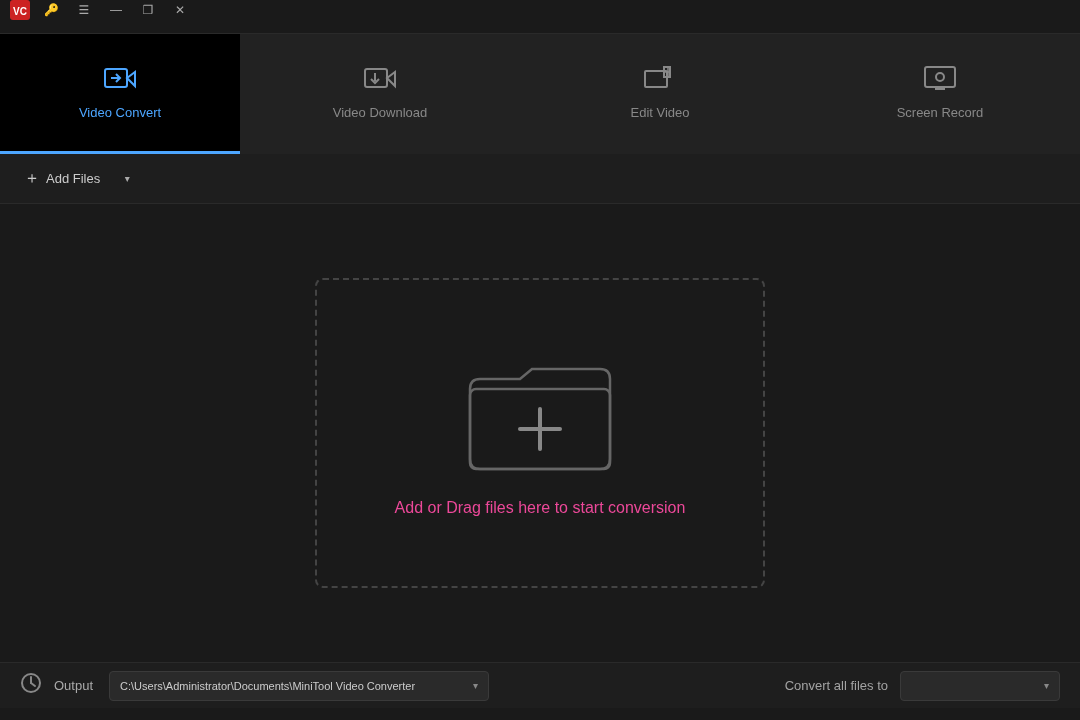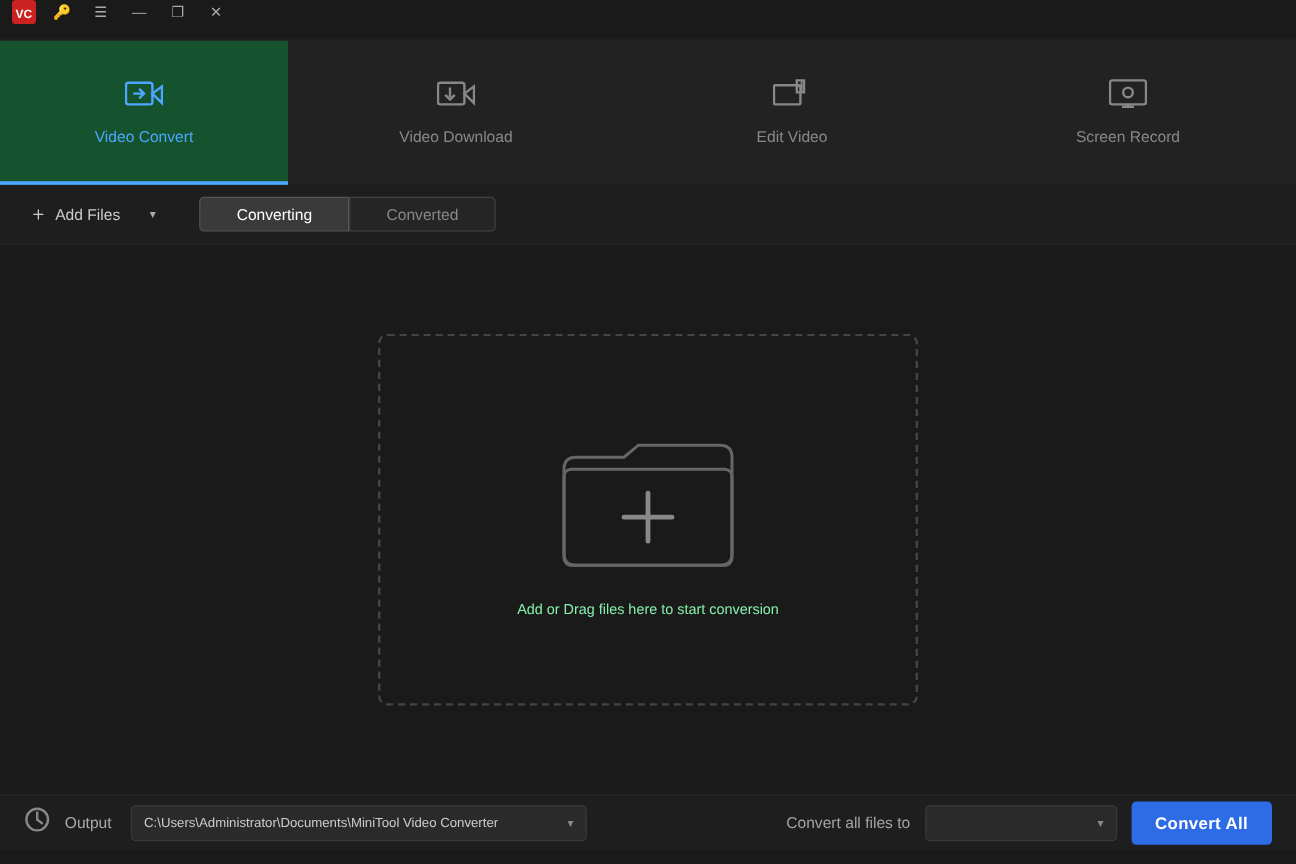--- a/index.html
+++ b/index.html
@@ -70,21 +70,21 @@
       color: #888;
       font-size: 13px;
       border-bottom: 3px solid transparent;
       transition: all 0.2s;
     }
     .nav-tab:first-child {
       max-width: 240px;
     }
     .nav-tab.active {
       color: #4da6ff;
-      background: #14532d;
+      background: #000000;
       border-bottom: 3px solid #4da6ff;
     }
     .nav-tab-icon {
       font-size: 24px;
       line-height: 1;
     }
 
     
     #toolbar {
       height: 50px;
@@ -162,22 +162,22 @@
       cursor: pointer;
     }
 
     
     #folder-icon-wrapper {
       width: 160px;
       height: 130px;
     }
 
     #drop-text {
-      font-size: 12px;
-      color: #86efac;
+      font-size: 16px;
+      color: #ec4899;
     }
 
     
     #footer {
       height: 46px;
       background: #1e1e1e;
       border-top: 1px solid #2a2a2a;
       display: flex;
       align-items: center;
       padding: 0 20px;
@@ -300,28 +300,20 @@
 
 <div id="toolbar">
   <button id="add-files-btn">
     <span style="font-size:16px; color:#ccc;">＋</span>
     <span>Add Files</span>
   </button>
   <button id="add-files-dropdown">
     <span>▾</span>
   </button>
 
-  <div class="tab-group">
-    <div class="sub-tab active">
-      <span>Converting</span>
-    </div>
-    <div class="sub-tab">
-      <span>Converted</span>
-    </div>
-  </div>
 </div>
 
 <div id="main-content">
   <div id="drop-area">
     <div id="folder-icon-wrapper">
       <svg width="160" height="130" viewBox="0 0 160 130" fill="none">
 
         <path d="M10 40 Q10 30 20 30 L60 30 L72 20 L140 20 Q150 20 150 30 L150 110 Q150 120 140 120 L20 120 Q10 120 10 110 Z" stroke="#666" stroke-width="2.5" fill="none"></path>
 
         <rect x="10" y="40" width="140" height="80" rx="6" stroke="#666" stroke-width="2.5" fill="none"></rect>
@@ -345,16 +337,13 @@
   <span id="output-label">Output</span>
   <div id="output-path-container">
     <span id="output-path">C:\Users\Administrator\Documents\MiniTool Video Converter</span>
     <span id="output-path-dropdown">▾</span>
   </div>
   <span id="convert-all-label">Convert all files to</span>
   <div style="display:flex; align-items:center; background:#2a2a2a; border:1px solid #3a3a3a; border-radius:4px; height:30px; min-width:160px; padding:0 10px; cursor:pointer;">
     <span style="flex:1; color:#888; font-size:13px;"></span>
     <span style="color:#888; font-size:10px;">▾</span>
   </div>
-  <button id="convert-all-btn">
-    <span>Convert All</span>
-  </button>
 </div>
 
 </body></html>

